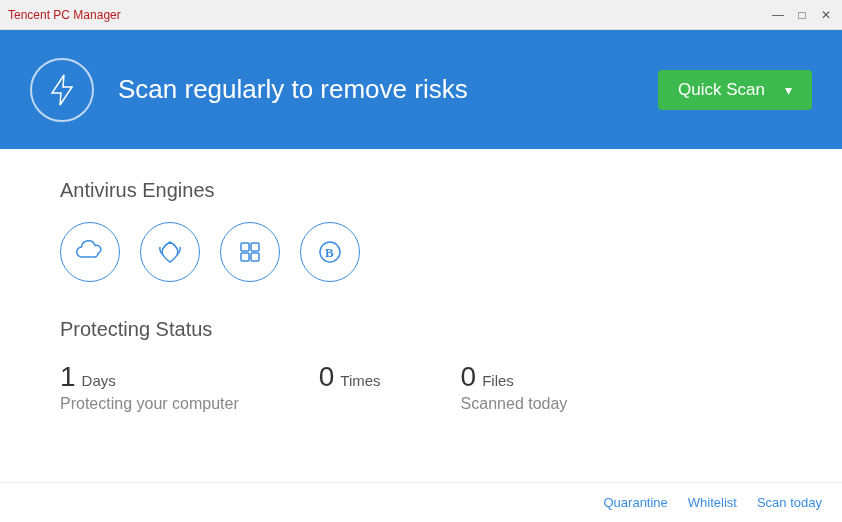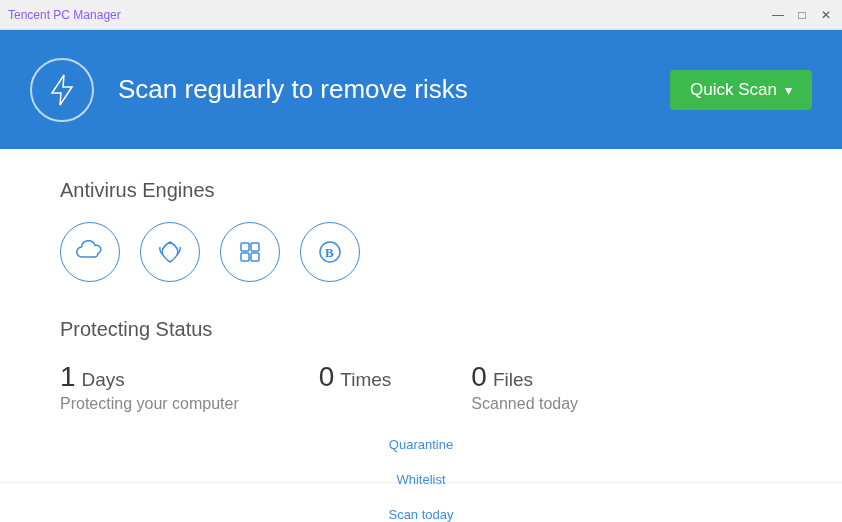--- a/index.html
+++ b/index.html
@@ -17,21 +17,21 @@
       height: 30px;
       background: #f0f0f0;
       display: flex;
       align-items: center;
       justify-content: space-between;
       padding: 0 8px;
       border-bottom: 1px solid #ddd;
     }
     .title-bar-title {
       font-size: 12px;
-      color: #8b5cf6;
+      color: #b91c1c;
     }
     .title-bar-controls {
       display: flex;
       gap: 8px;
     }
     .title-bar-btn {
       width: 16px;
       height: 16px;
       display: flex;
       align-items: center;
@@ -72,21 +72,21 @@
     }
     .quick-scan-btn {
       background: #3dba4e;
       color: #fff;
       border: none;
       border-radius: 4px;
       padding: 10px 20px;
       font-size: 17px;
       display: flex;
       align-items: center;
-      gap: 8px;
+      gap: 20px;
       cursor: pointer;
       font-weight: 400;
       white-space: nowrap;
     }
     .quick-scan-btn .chevron {
       font-size: 14px;
     }
 
     
     .main-content {
@@ -135,21 +135,21 @@
       display: flex;
       align-items: baseline;
       gap: 6px;
     }
     .stat-number {
       font-size: 28px;
       color: #333;
       font-weight: 300;
     }
     .stat-unit {
-      font-size: 19px;
+      font-size: 15px;
       color: #555;
     }
     .stat-desc {
       font-size: 16px;
       color: #888;
       margin-top: 2px;
     }
 
     
     .footer {
@@ -157,21 +157,20 @@
       bottom: 0;
       right: 0;
       height: 40px;
       display: flex;
       align-items: center;
       gap: 20px;
       padding: 0 20px;
       border-top: 1px solid #eee;
       width: 100%;
       justify-content: flex-end;
-      flex-direction: column;
     }
     .footer-link {
       font-size: 13px;
       color: #3b8de0;
       cursor: pointer;
       text-decoration: none;
     }
   </style>
 </head>
 <body>

